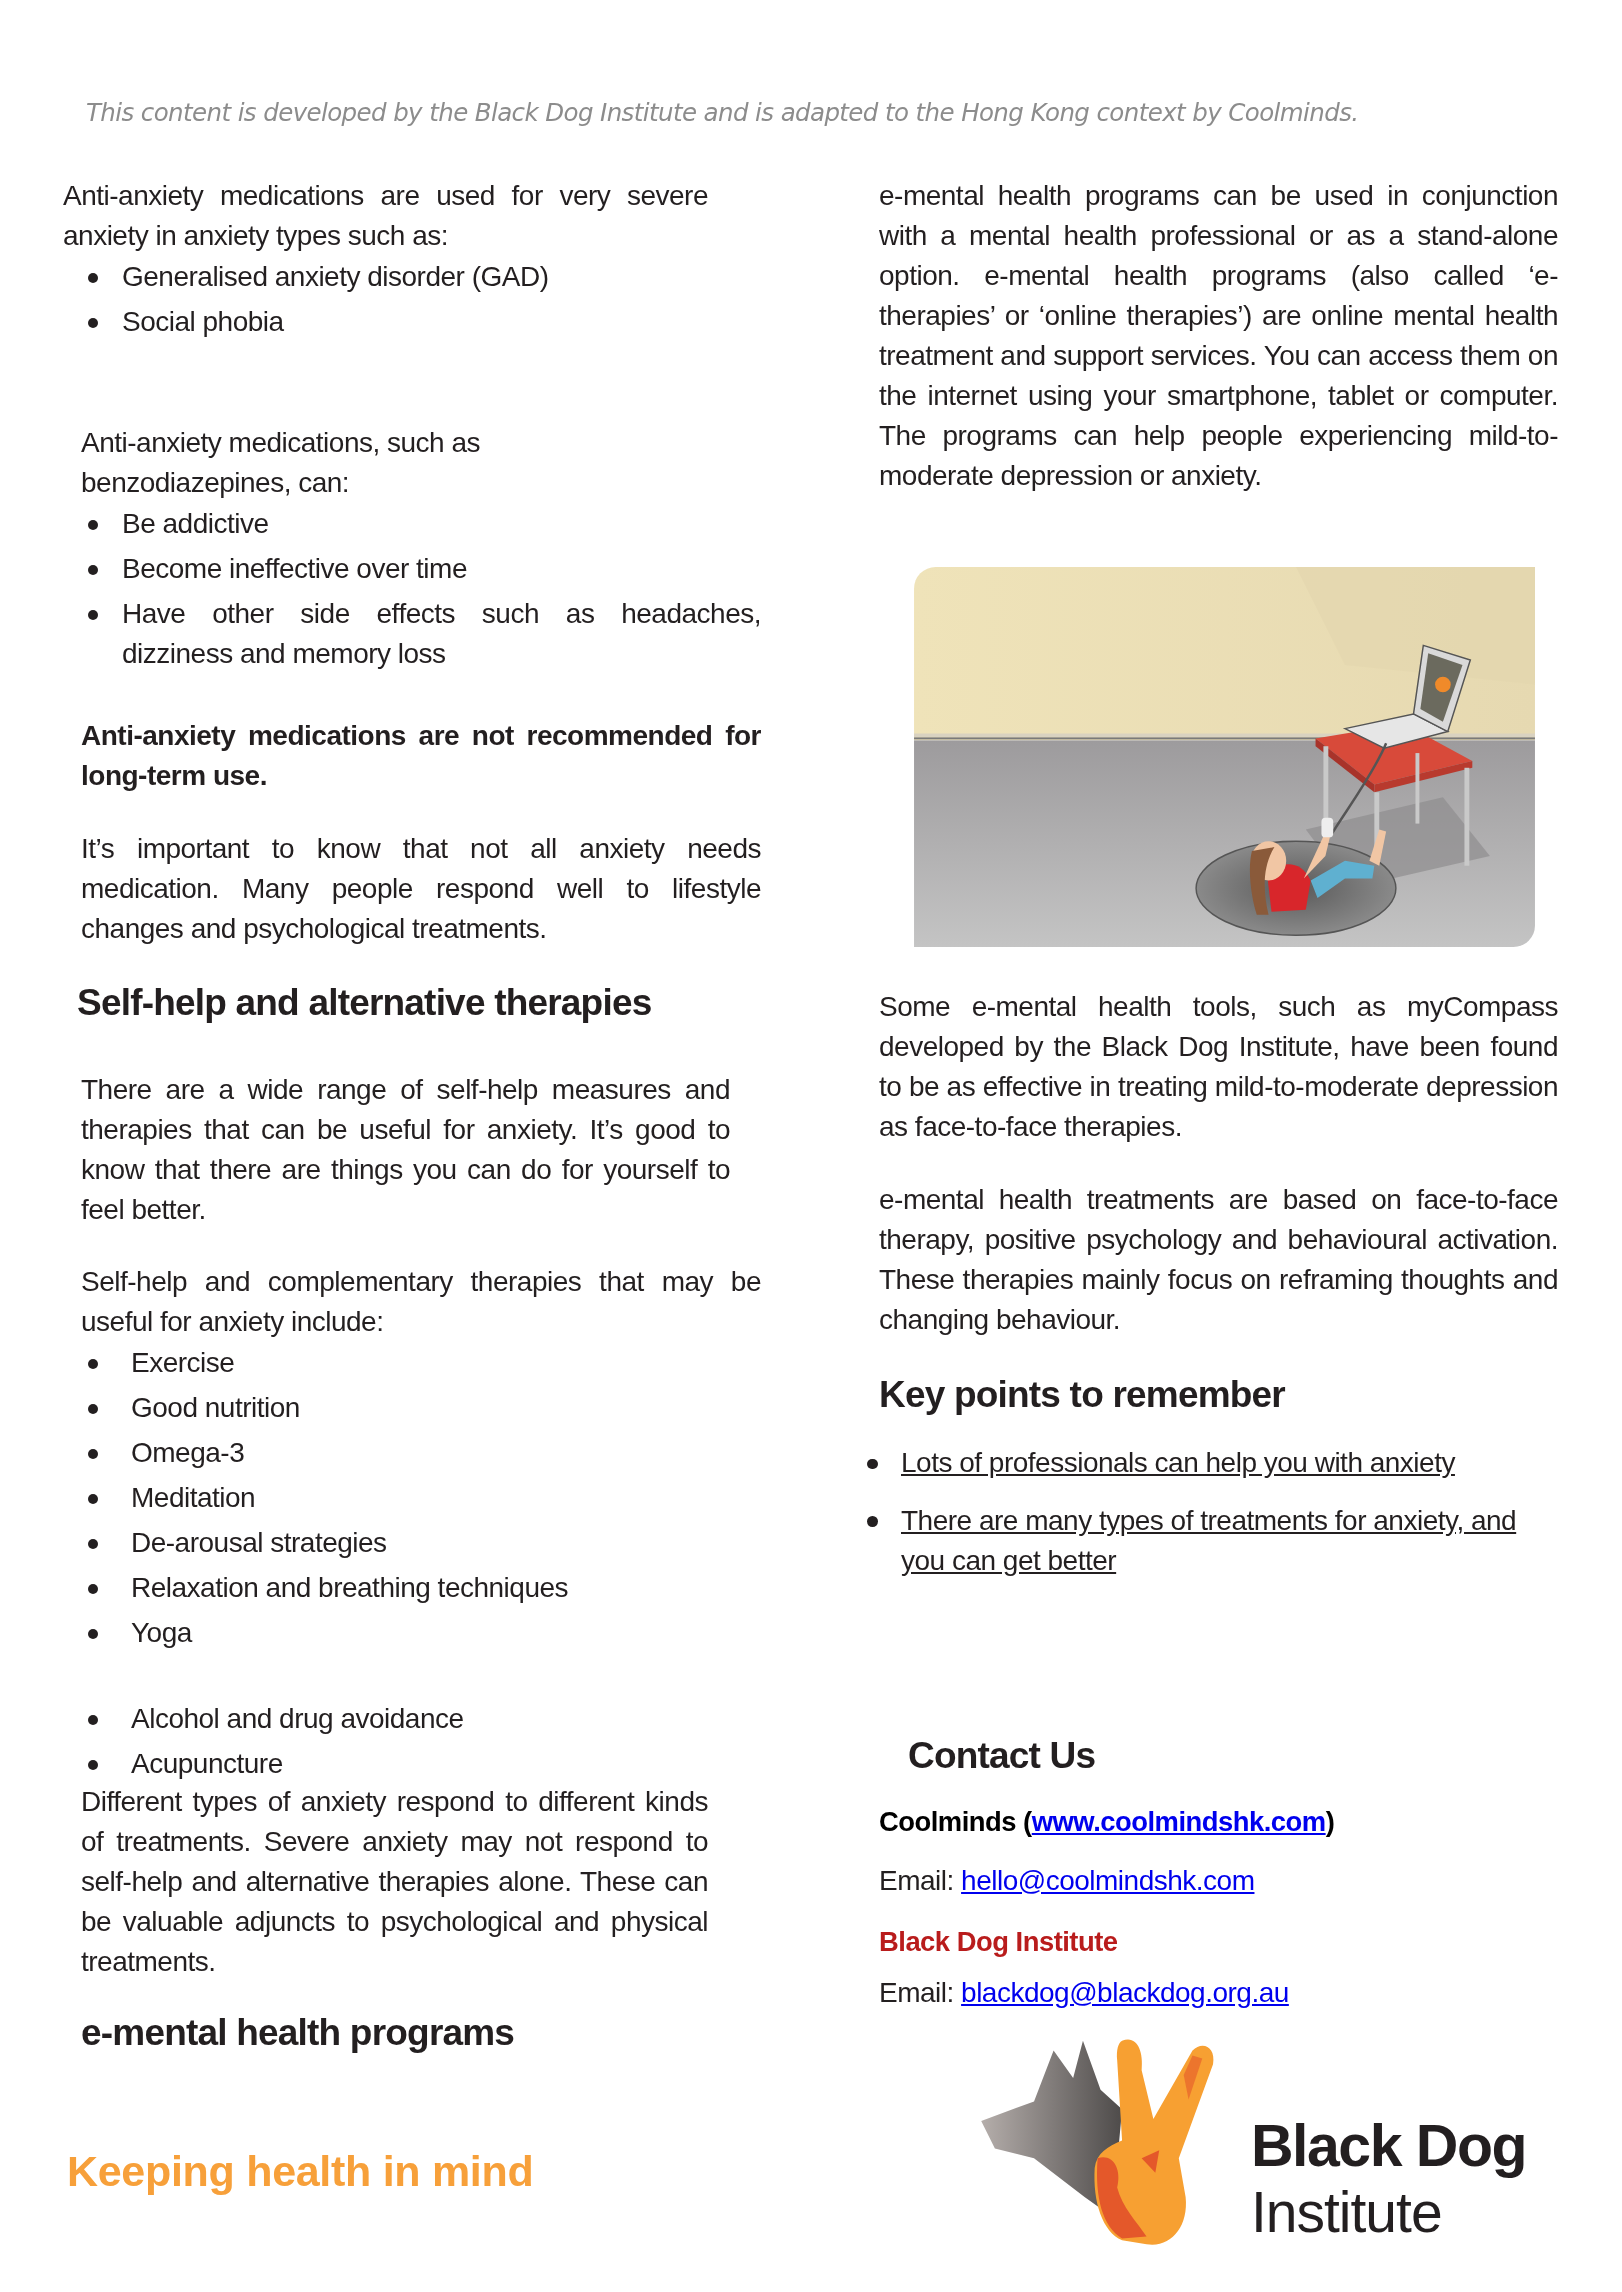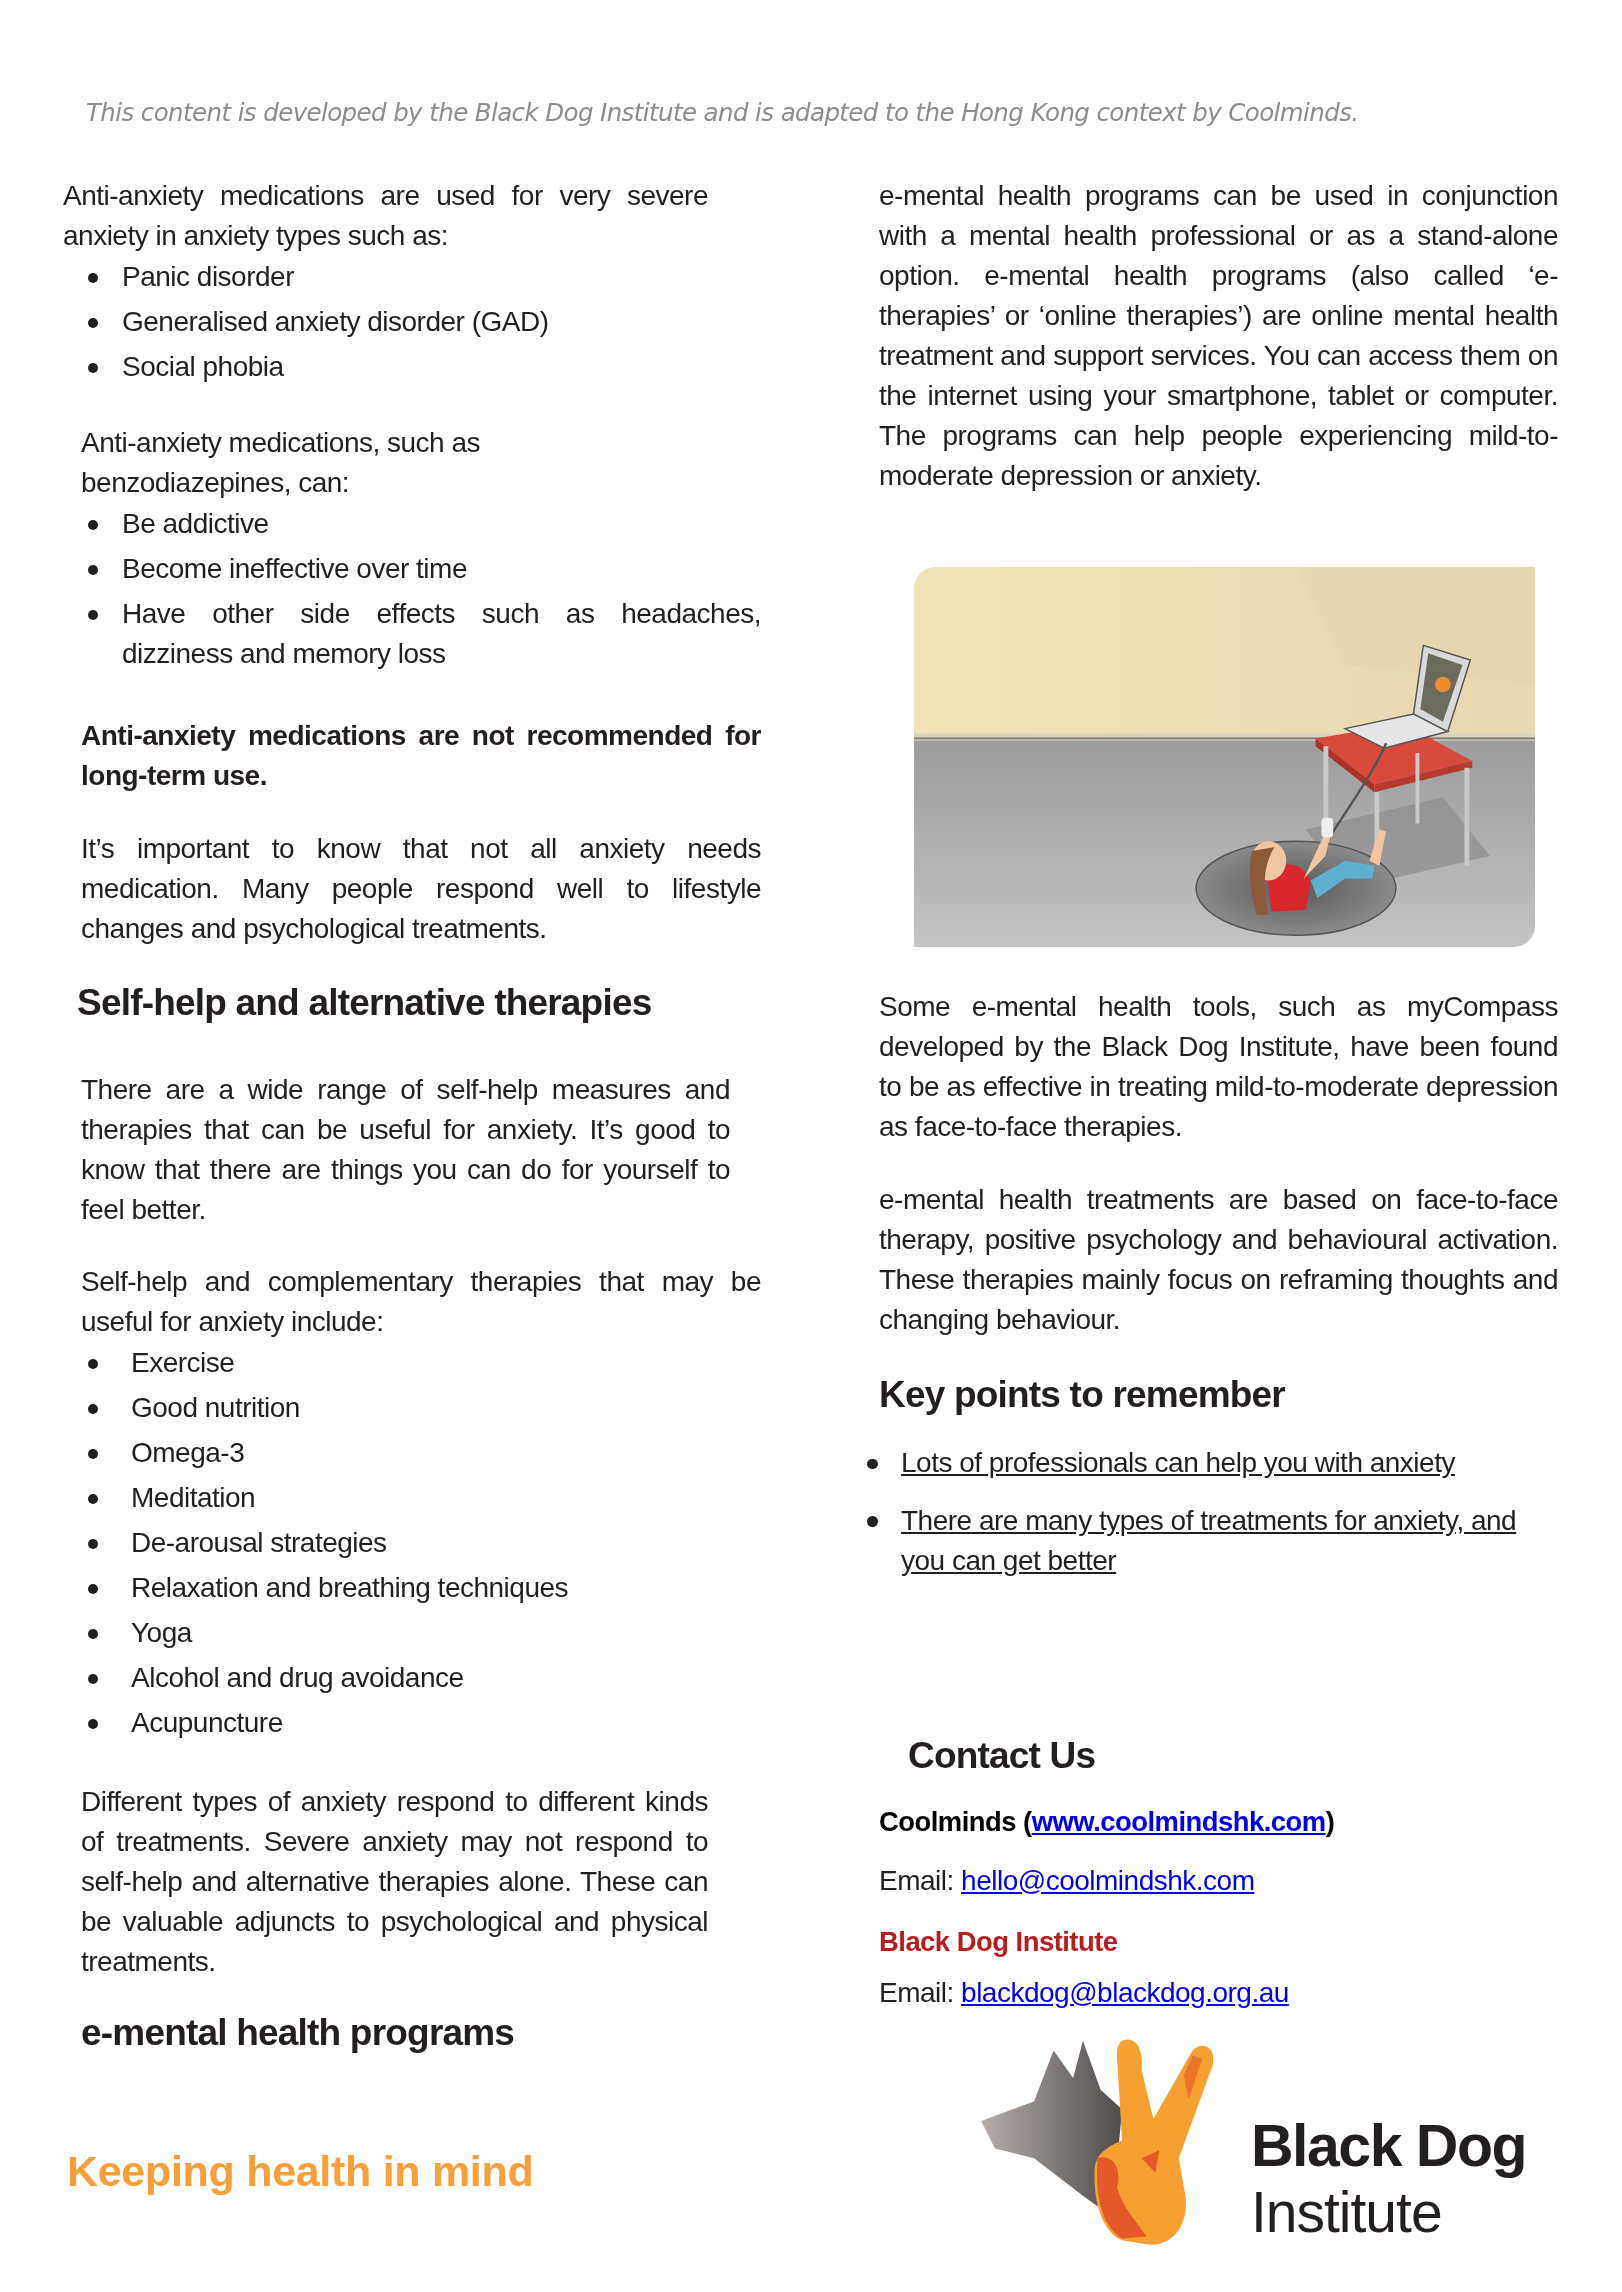--- a/index.html
+++ b/index.html
@@ -23,21 +23,20 @@
   .logo-text .l2 { font-size: 57px; font-weight: 400; letter-spacing: -1px; display: block; margin-top: 7.8px; }
 </style>
 </head>
 <body>
 
 <div class="abs hdr">This content is developed by the Black Dog Institute and is adapted to the Hong Kong context by Coolminds.</div>
 
 <p class="abs p" style="left:63px; top:176px; width:645px;">Anti-anxiety medications are used for very severe anxiety in anxiety types such as:</p>
 
 <ul class="abs bl" style="left:63px; top:257px; width:647px;">
-  <li style="height:45px; line-height:40px;"><span class="dot" style="left:24.5px; top:15.7px;"></span><span style="margin-left:59px;">Panic disorder</span></li>
   <li style="height:45px; line-height:40px;"><span class="dot" style="left:24.5px; top:15.7px;"></span><span style="margin-left:59px;">Generalised anxiety disorder (GAD)</span></li>
   <li style="height:45px; line-height:40px;"><span class="dot" style="left:24.5px; top:15.7px;"></span><span style="margin-left:59px;">Social phobia</span></li>
 </ul>
 
 <p class="abs p left" style="left:81px; top:423px; width:627px;">
   <span>Anti-anxiety medications, such as</span><br>
   <span>benzodiazepines, can:</span>
 </p>
 
 <ul class="abs bl" style="left:63px; top:504px; width:698px;">
@@ -60,21 +59,21 @@
 <p class="abs p" style="left:81px; top:1262px; width:680px;">Self-help and complementary therapies that may be useful for anxiety include:</p>
 
 <ul class="abs bl" style="left:63px; top:1343px; width:686px;">
   <li style="height:45px; line-height:40px;"><span class="dot" style="left:24.5px; top:15.7px;"></span><span style="margin-left:68px;">Exercise</span></li>
   <li style="height:45px; line-height:40px;"><span class="dot" style="left:24.5px; top:15.7px;"></span><span style="margin-left:68px;">Good nutrition</span></li>
   <li style="height:45px; line-height:40px;"><span class="dot" style="left:24.5px; top:15.7px;"></span><span style="margin-left:68px;">Omega-3</span></li>
   <li style="height:45px; line-height:40px;"><span class="dot" style="left:24.5px; top:15.7px;"></span><span style="margin-left:68px;">Meditation</span></li>
   <li style="height:45px; line-height:40px;"><span class="dot" style="left:24.5px; top:15.7px;"></span><span style="margin-left:68px;">De-arousal strategies</span></li>
   <li style="height:45px; line-height:40px;"><span class="dot" style="left:24.5px; top:15.7px;"></span><span style="margin-left:68px;">Relaxation and breathing techniques</span></li>
   <li style="height:45px; line-height:40px;"><span class="dot" style="left:24.5px; top:15.7px;"></span><span style="margin-left:68px;">Yoga</span></li>
-  <li style="height:45px; line-height:40px;"><span class="dot" style="left:24.5px; top:15.7px;"></span><span style="margin-left:68px;">Alcohol and drug avoidance</span></li>
+  <li style="height:45px; line-height:40px;margin-top:41px;"><span class="dot" style="left:24.5px; top:15.7px;"></span><span style="margin-left:68px;">Alcohol and drug avoidance</span></li>
   <li style="height:45px; line-height:40px;"><span class="dot" style="left:24.5px; top:15.7px;"></span><span style="margin-left:68px;">Acupuncture</span></li>
 </ul>
 
 <p class="abs p" style="left:81px; top:1782px; width:627px;">Different types of anxiety respond to different kinds of treatments. Severe anxiety may not respond to self-help and alternative therapies alone. These can be valuable adjuncts to psychological and physical treatments.</p>
 
 <h2 class="abs hd" style="left:81px; top:2012px;">e-mental health programs</h2>
 
 <div class="abs tagline">Keeping health in mind</div>
 
 <p class="abs p" style="left:879px; top:176px; width:679px;">e-mental health programs can be used in conjunction with a mental health professional or as a stand-alone option. e-mental health programs (also called ‘e-therapies’ or ‘online therapies’) are online mental health treatment and support services. You can access them on the internet using your smartphone, tablet or computer. The programs can help people experiencing mild-to-moderate depression or anxiety.</p>

